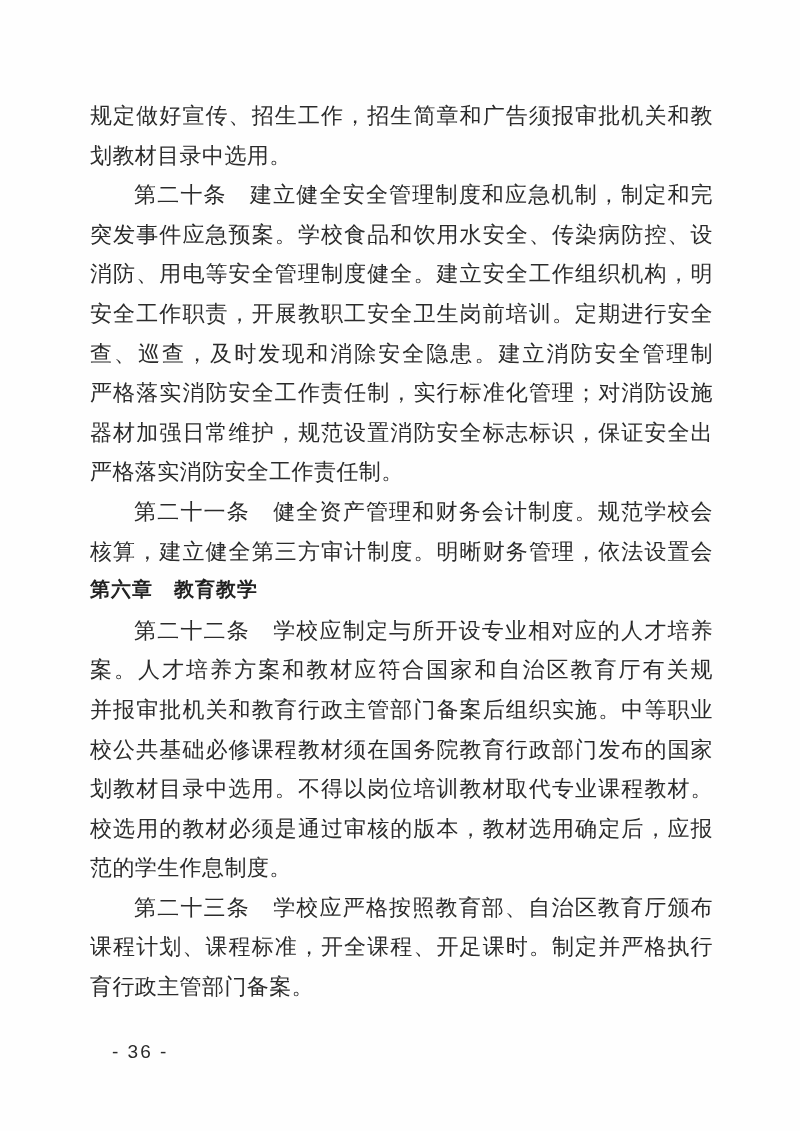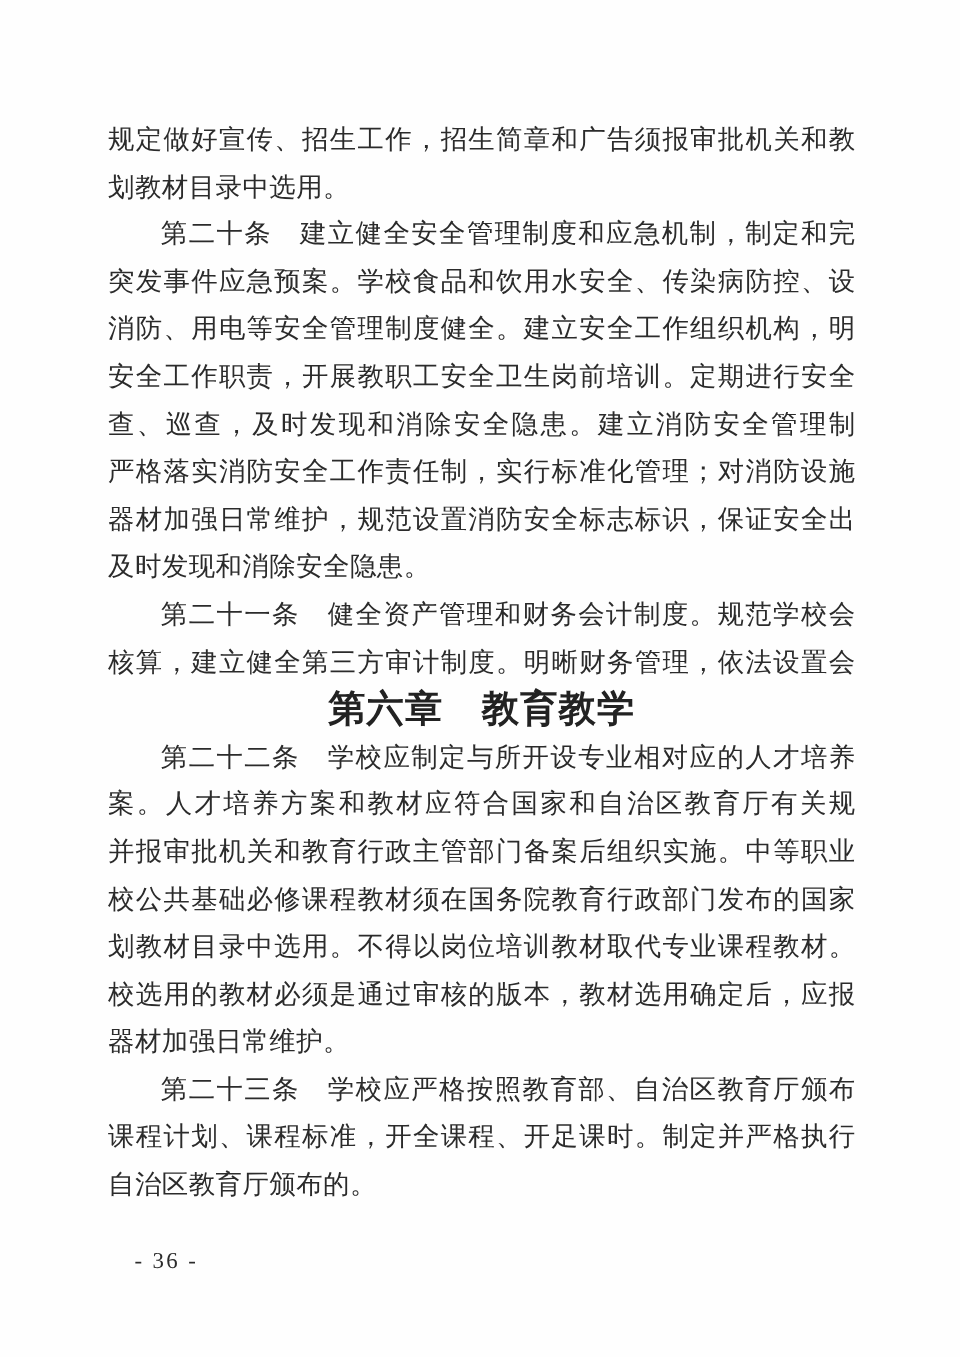--- a/index.html
+++ b/index.html
@@ -34,60 +34,60 @@
   .line.justify {
     text-align: justify;
     text-align-last: justify;
   }
   .line.indent {
     text-indent: 44px;
   }
   .heading-line {
     height: 39.6px;
     line-height: 39.6px;
-    text-align: center;
-    font-family: Liberation Serif, serif;
+    text-align: left;
+    font-family: Liberation Mono, monospace;
     font-weight: 700;
-    font-size: 31px;
+    font-size: 20px;
     color: #222222;
     letter-spacing: 1px;
   }
   .page-number {
     position: absolute;
     left: 112px;
     top: 1041px;
-    font-family: Liberation Serif, serif;
+    font-family: Liberation Sans, sans-serif;
     font-size: 19px;
     letter-spacing: 2px;
     color: #2b2b2b;
   }
 </style>
 </head>
 <body>
 
 <div class="page">
   <div class="content" id="document-body">
       <div class="line justify">规定做好宣传、招生工作，招生简章和广告须报审批机关和教育</div>
       <div class="line">划教材目录中选用。</div>
       <div class="line justify indent">第二十条　建立健全安全管理制度和应急机制，制定和完善</div>
       <div class="line justify">突发事件应急预案。学校食品和饮用水安全、传染病防控、设施、</div>
       <div class="line justify">消防、用电等安全管理制度健全。建立安全工作组织机构，明确</div>
       <div class="line justify">安全工作职责，开展教职工安全卫生岗前培训。定期进行安全检</div>
       <div class="line justify">查、巡查，及时发现和消除安全隐患。建立消防安全管理制度，</div>
       <div class="line justify">严格落实消防安全工作责任制，实行标准化管理；对消防设施和</div>
       <div class="line justify">器材加强日常维护，规范设置消防安全标志标识，保证安全出口、</div>
-      <div class="line">及时发现和消除安全隐患。</div>
+      <div class="line">严格落实消防安全工作责任制。</div>
       <div class="line justify indent">第二十一条　健全资产管理和财务会计制度。规范学校会计</div>
       <div class="line justify">核算，建立健全第三方审计制度。明晰财务管理，依法设置会计</div>
       <div class="heading-line">第六章　教育教学</div>
       <div class="line justify indent">第二十二条　学校应制定与所开设专业相对应的人才培养方</div>
       <div class="line justify">案。人才培养方案和教材应符合国家和自治区教育厅有关规定，</div>
       <div class="line justify">并报审批机关和教育行政主管部门备案后组织实施。中等职业学</div>
       <div class="line justify">校公共基础必修课程教材须在国务院教育行政部门发布的国家规</div>
       <div class="line justify">划教材目录中选用。不得以岗位培训教材取代专业课程教材。学</div>
       <div class="line justify">校选用的教材必须是通过审核的版本，教材选用确定后，应报教</div>
-      <div class="line">器材加强日常维护。</div>
+      <div class="line">范的学生作息制度。</div>
       <div class="line justify indent">第二十三条　学校应严格按照教育部、自治区教育厅颁布的</div>
       <div class="line justify">课程计划、课程标准，开全课程、开足课时。制定并严格执行规</div>
-      <div class="line">自治区教育厅颁布的。</div>
+      <div class="line">育行政主管部门备案。</div>
     </div>
   <div class="page-number">- 36 -</div>
 </div>
 
 </body></html>

